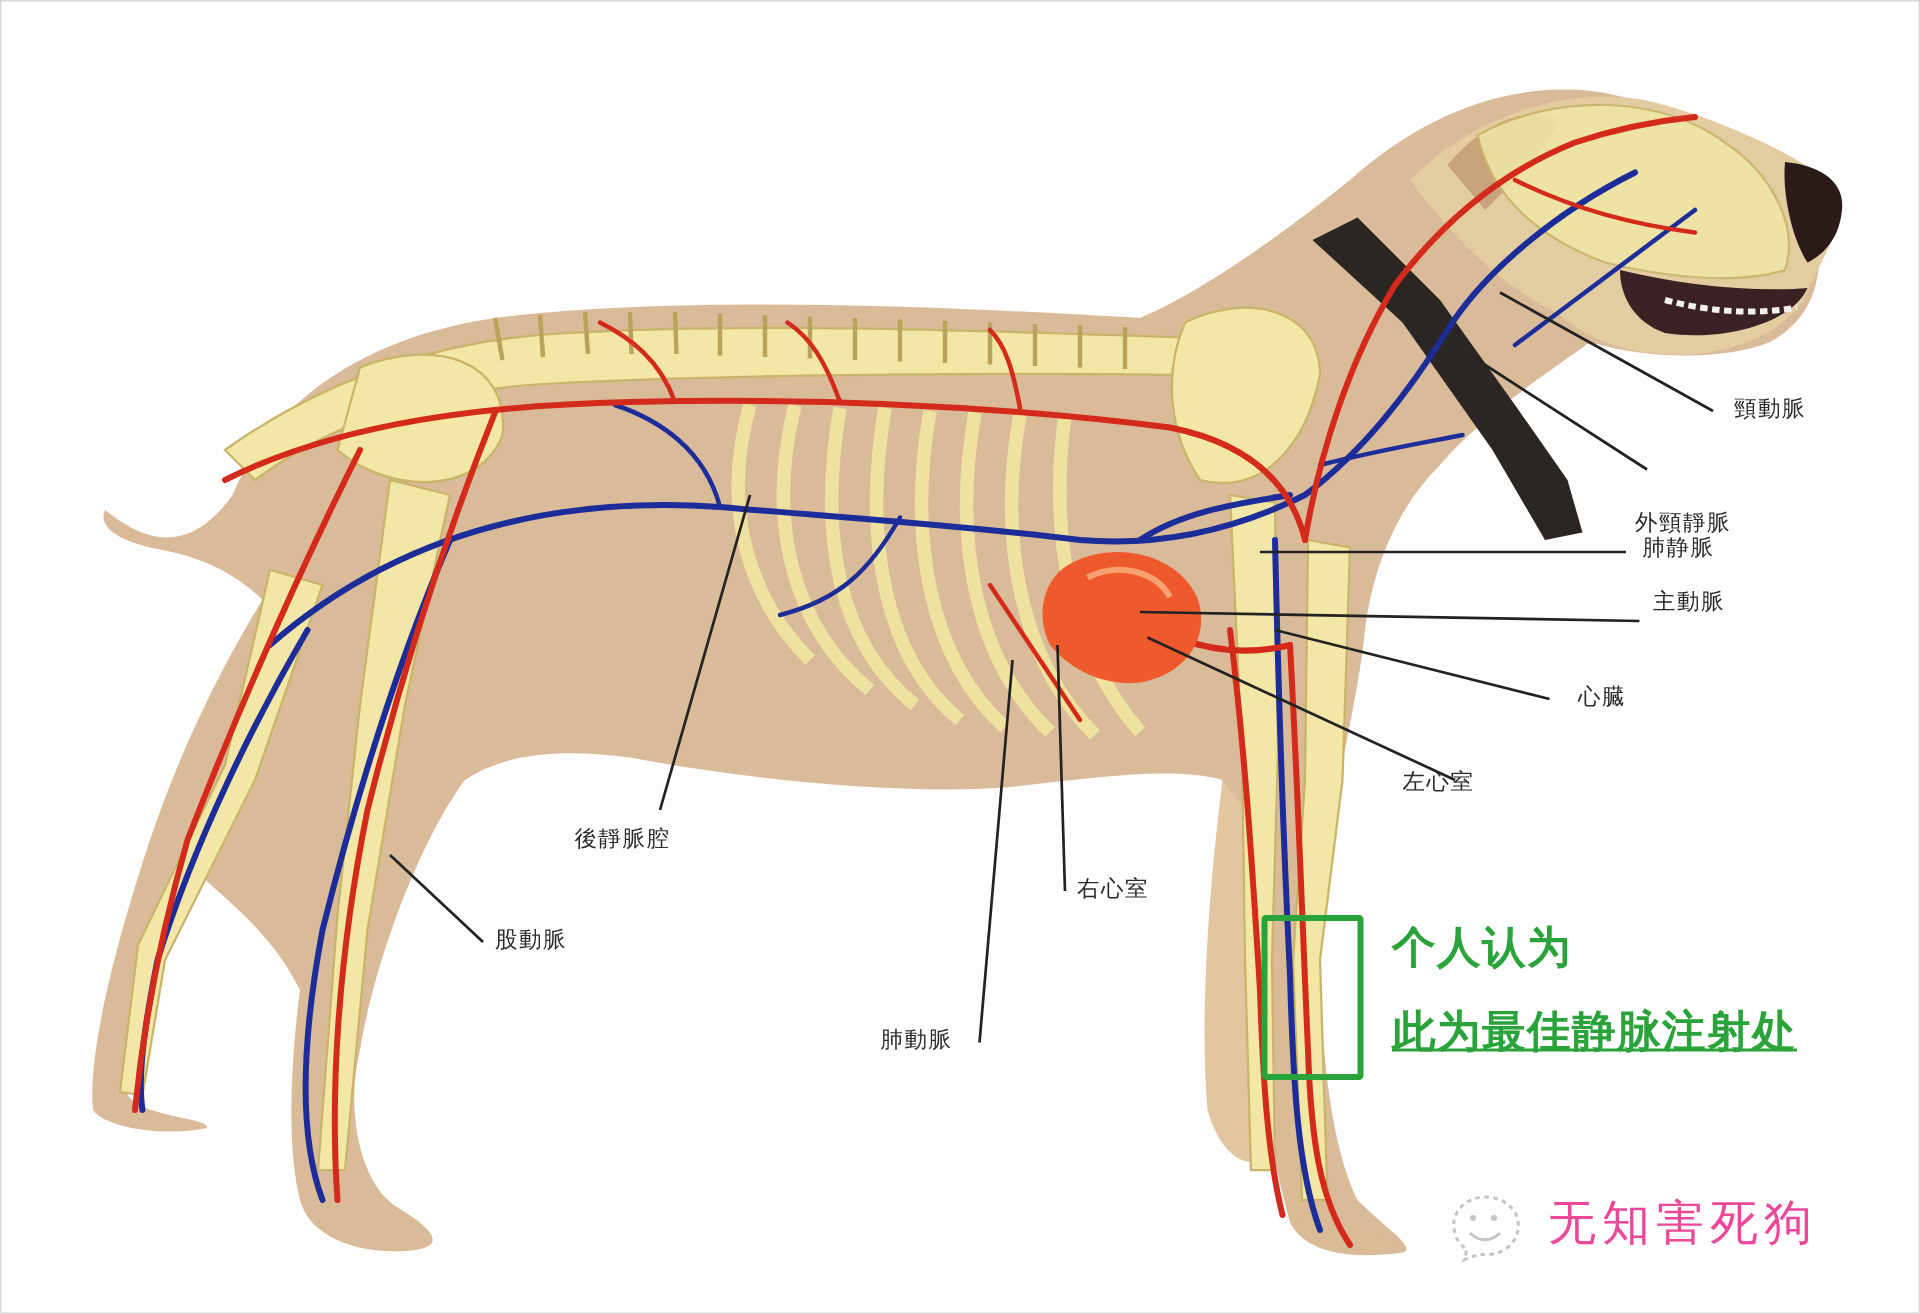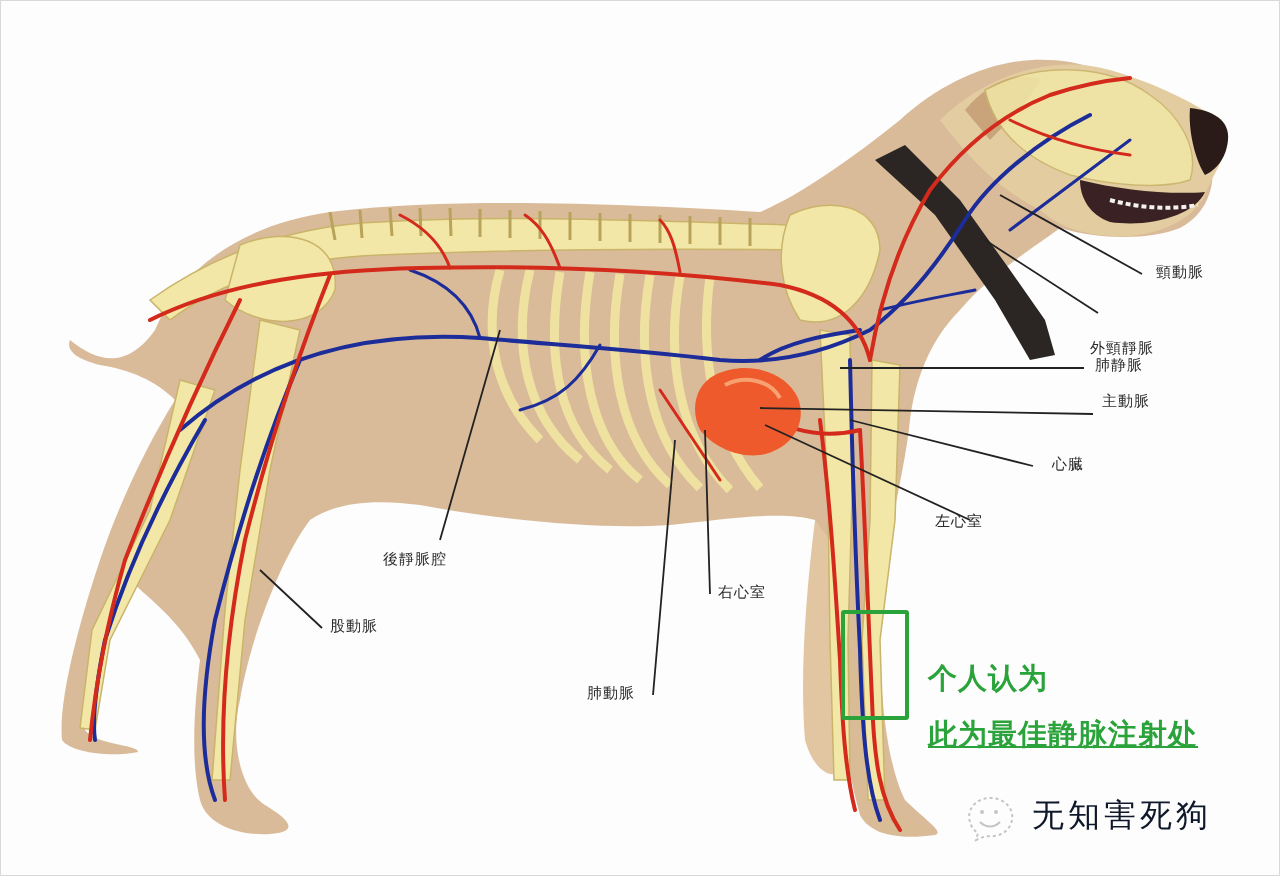--- a/index.html
+++ b/index.html
@@ -1,22 +1,22 @@
 <!DOCTYPE html>
 <html><head>
 <meta charset="utf-8">
 <style>
   html, body { margin:0; padding:0; }
   body { width:1280px; height:876px; background:#ffffff; position:relative; overflow:hidden;
          font-family:"DejaVu Sans", sans-serif; }
   #frame { position:absolute; left:0; top:0; width:1278px; height:874px; border:1px solid #d8d8d8; background:#fdfdfd; }
   svg#anatomy { position:absolute; left:0; top:0; }
   .lbl { position:absolute; font-size:15px; color:#2a2a2a; white-space:nowrap; letter-spacing:1px; }
-  .note { position:absolute; font-size:29px; color:#2aa33a; font-weight:bold; white-space:nowrap; letter-spacing:1px;margin-top:47px; }
-  .wm { position:absolute; font-size:32px; color:#0f172a; white-space:nowrap; letter-spacing:4px; }
+  .note { position:absolute; font-size:29px; color:#2aa33a; font-weight:bold; white-space:nowrap; letter-spacing:1px; }
+  .wm { position:absolute; font-size:32px; color:#ec4899; white-space:nowrap; letter-spacing:4px; }
   .wm-icon { position:absolute; }
   .hl-box { position:absolute; border:4px solid #2aa33a; border-radius:3px; }
 </style>
 </head>
 <body>
 
 <div id="frame"></div>
 
 <svg id="anatomy" width="1280" height="876" viewBox="0 0 1280 876">
 

